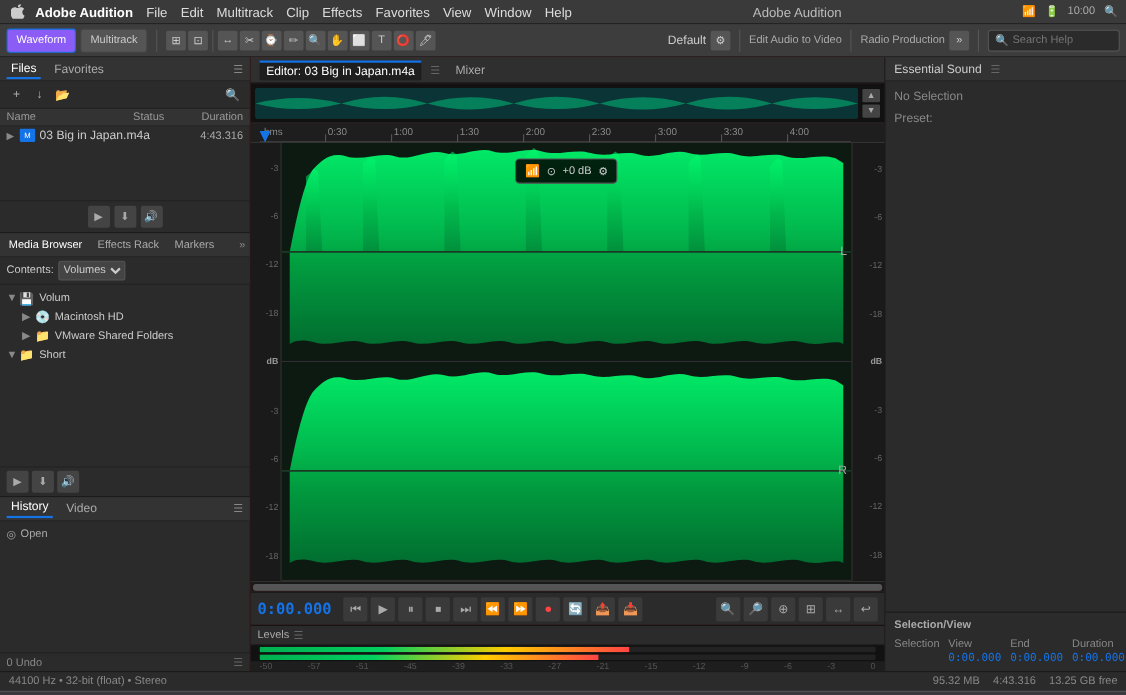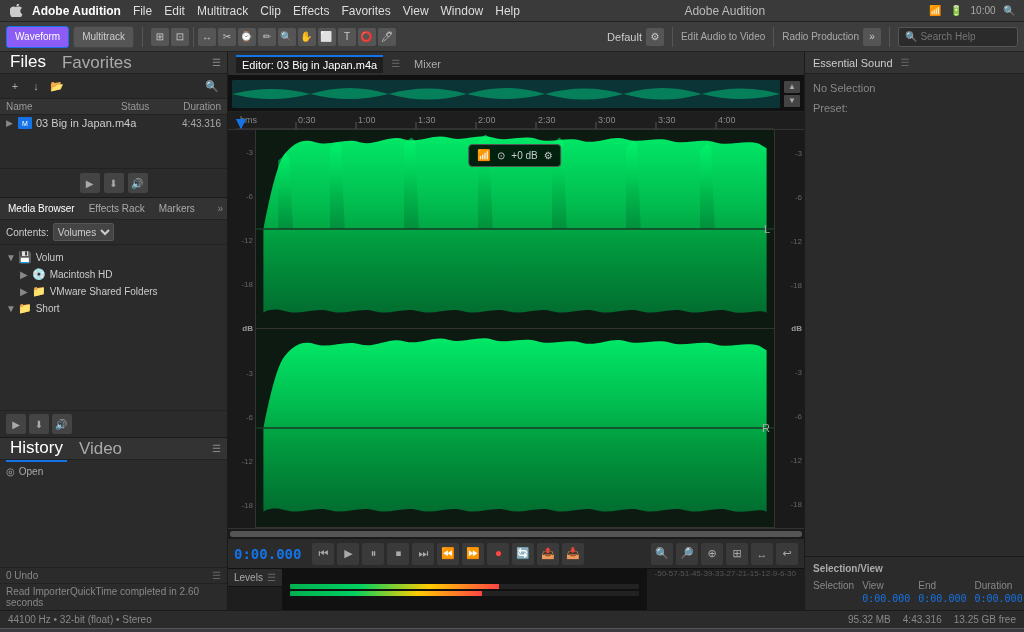--- a/index.html
+++ b/index.html
@@ -24,21 +24,21 @@
 
     
     #main { display: flex; height: calc(632px - 22px - 30px - 22px); }
 
     
     #left-panel { width: 228px; background: #2b2b2b; border-right: 1px solid #1a1a1a; display: flex; flex-direction: column; }
     
     
     #files-panel { flex: 1; display: flex; flex-direction: column; border-bottom: 1px solid #1a1a1a; }
     .panel-tabs { display: flex; align-items: center; background: #333; border-bottom: 1px solid #222; height: 22px; padding: 0 6px; gap: 8px; }
-    .panel-tab { font-size: 17px; color: #aaa; cursor: pointer; padding: 2px 4px; }
+    .panel-tab { font-size: 11px; color: #aaa; cursor: pointer; padding: 2px 4px; }
     .panel-tab.active { color: #fff; border-bottom: 2px solid #1473e6; }
     .panel-toolbar { display: flex; align-items: center; padding: 3px 6px; background: #2b2b2b; border-bottom: 1px solid #222; gap: 3px; }
     .panel-icon-btn { width: 18px; height: 18px; display: flex; align-items: center; justify-content: center; cursor: pointer; color: #aaa; font-size: 11px; }
     .file-header { display: flex; padding: 2px 6px; background: #333; font-size: 10px; color: #999; border-bottom: 1px solid #222; }
     .file-header .col-name { flex: 1; }
     .file-header .col-status { width: 45px; }
     .file-header .col-duration { width: 55px; text-align: right; }
     .file-list { flex: 1; overflow-y: auto; }
     .file-item { display: flex; align-items: center; padding: 2px 6px; cursor: pointer; }
     .file-item .expand-icon { width: 12px; color: #888; font-size: 9px; }
@@ -100,21 +100,21 @@
     .vol-icon { font-size: 11px; }
 
     
     #transport-bar { height: 30px; background: #2b2b2b; border-top: 1px solid #1a1a1a; display: flex; align-items: center; padding: 0 6px; gap: 3px; }
     .time-display { color: #1473e6; font-size: 14px; font-family: monospace; font-weight: bold; margin-right: 8px; }
     .transport-icon-btn { width: 22px; height: 22px; display: flex; align-items: center; justify-content: center; cursor: pointer; color: #aaa; font-size: 11px; background: #3a3a3a; border-radius: 2px; }
     .transport-icon-btn.record { color: #ff4444; }
     .transport-spacer { flex: 1; }
 
     
-    #levels-bar { height: 42px; background: #1e1e1e; border-top: 1px solid #111; display: flex; flex-direction: row; }
+    #levels-bar { height: 42px; background: #1e1e1e; border-top: 1px solid #111; display: flex; flex-direction: column; }
     .levels-header { height: 18px; background: #2b2b2b; display: flex; align-items: center; padding: 0 6px; font-size: 10px; color: #aaa; border-bottom: 1px solid #111; }
     .levels-meter { flex: 1; background: #111; position: relative; display: flex; align-items: center; padding: 0 8px; gap: 2px; }
     .level-bar-container { flex: 1; height: 10px; background: #222; border-radius: 1px; overflow: hidden; position: relative; }
     .level-bar-l { height: 5px; background: linear-gradient(to right, #00b050, #00d060, #ffcc00, #ff4444); width: 60%; }
     .level-bar-r { height: 5px; background: linear-gradient(to right, #00b050, #00d060, #ffcc00, #ff4444); width: 55%; margin-top: 0; }
     .level-scale { display: flex; justify-content: space-between; font-size: 8px; color: #555; padding: 0 8px; }
 
     
     #right-panel { width: 220px; background: #2b2b2b; border-left: 1px solid #1a1a1a; display: flex; flex-direction: column; }
     .right-panel-header { background: #333; border-bottom: 1px solid #222; height: 22px; display: flex; align-items: center; padding: 0 8px; font-size: 11px; color: #ccc; gap: 4px; }
@@ -302,21 +302,20 @@
           <span>◎</span>
           <span>Open</span>
         </div>
       </div>
       <div class="undo-bar">
         <span>0 Undo</span>
         <span style="margin-left:auto;font-size:10px;color:#666;">☰</span>
       </div>
     </div>
 
-    <div class="status-bar-left">Read ImporterQuickTime completed in 2.60 seconds</div>
   </div>
 
   <div id="editor-area">
 
     <div class="editor-tabs">
       <span class="editor-tab active">Editor: 03 Big in Japan.m4a</span>
       <span style="color:#666;font-size:10px;">☰</span>
       <span class="editor-tab" style="margin-left:0;text-align:right;">Mixer</span>
     </div>
 

